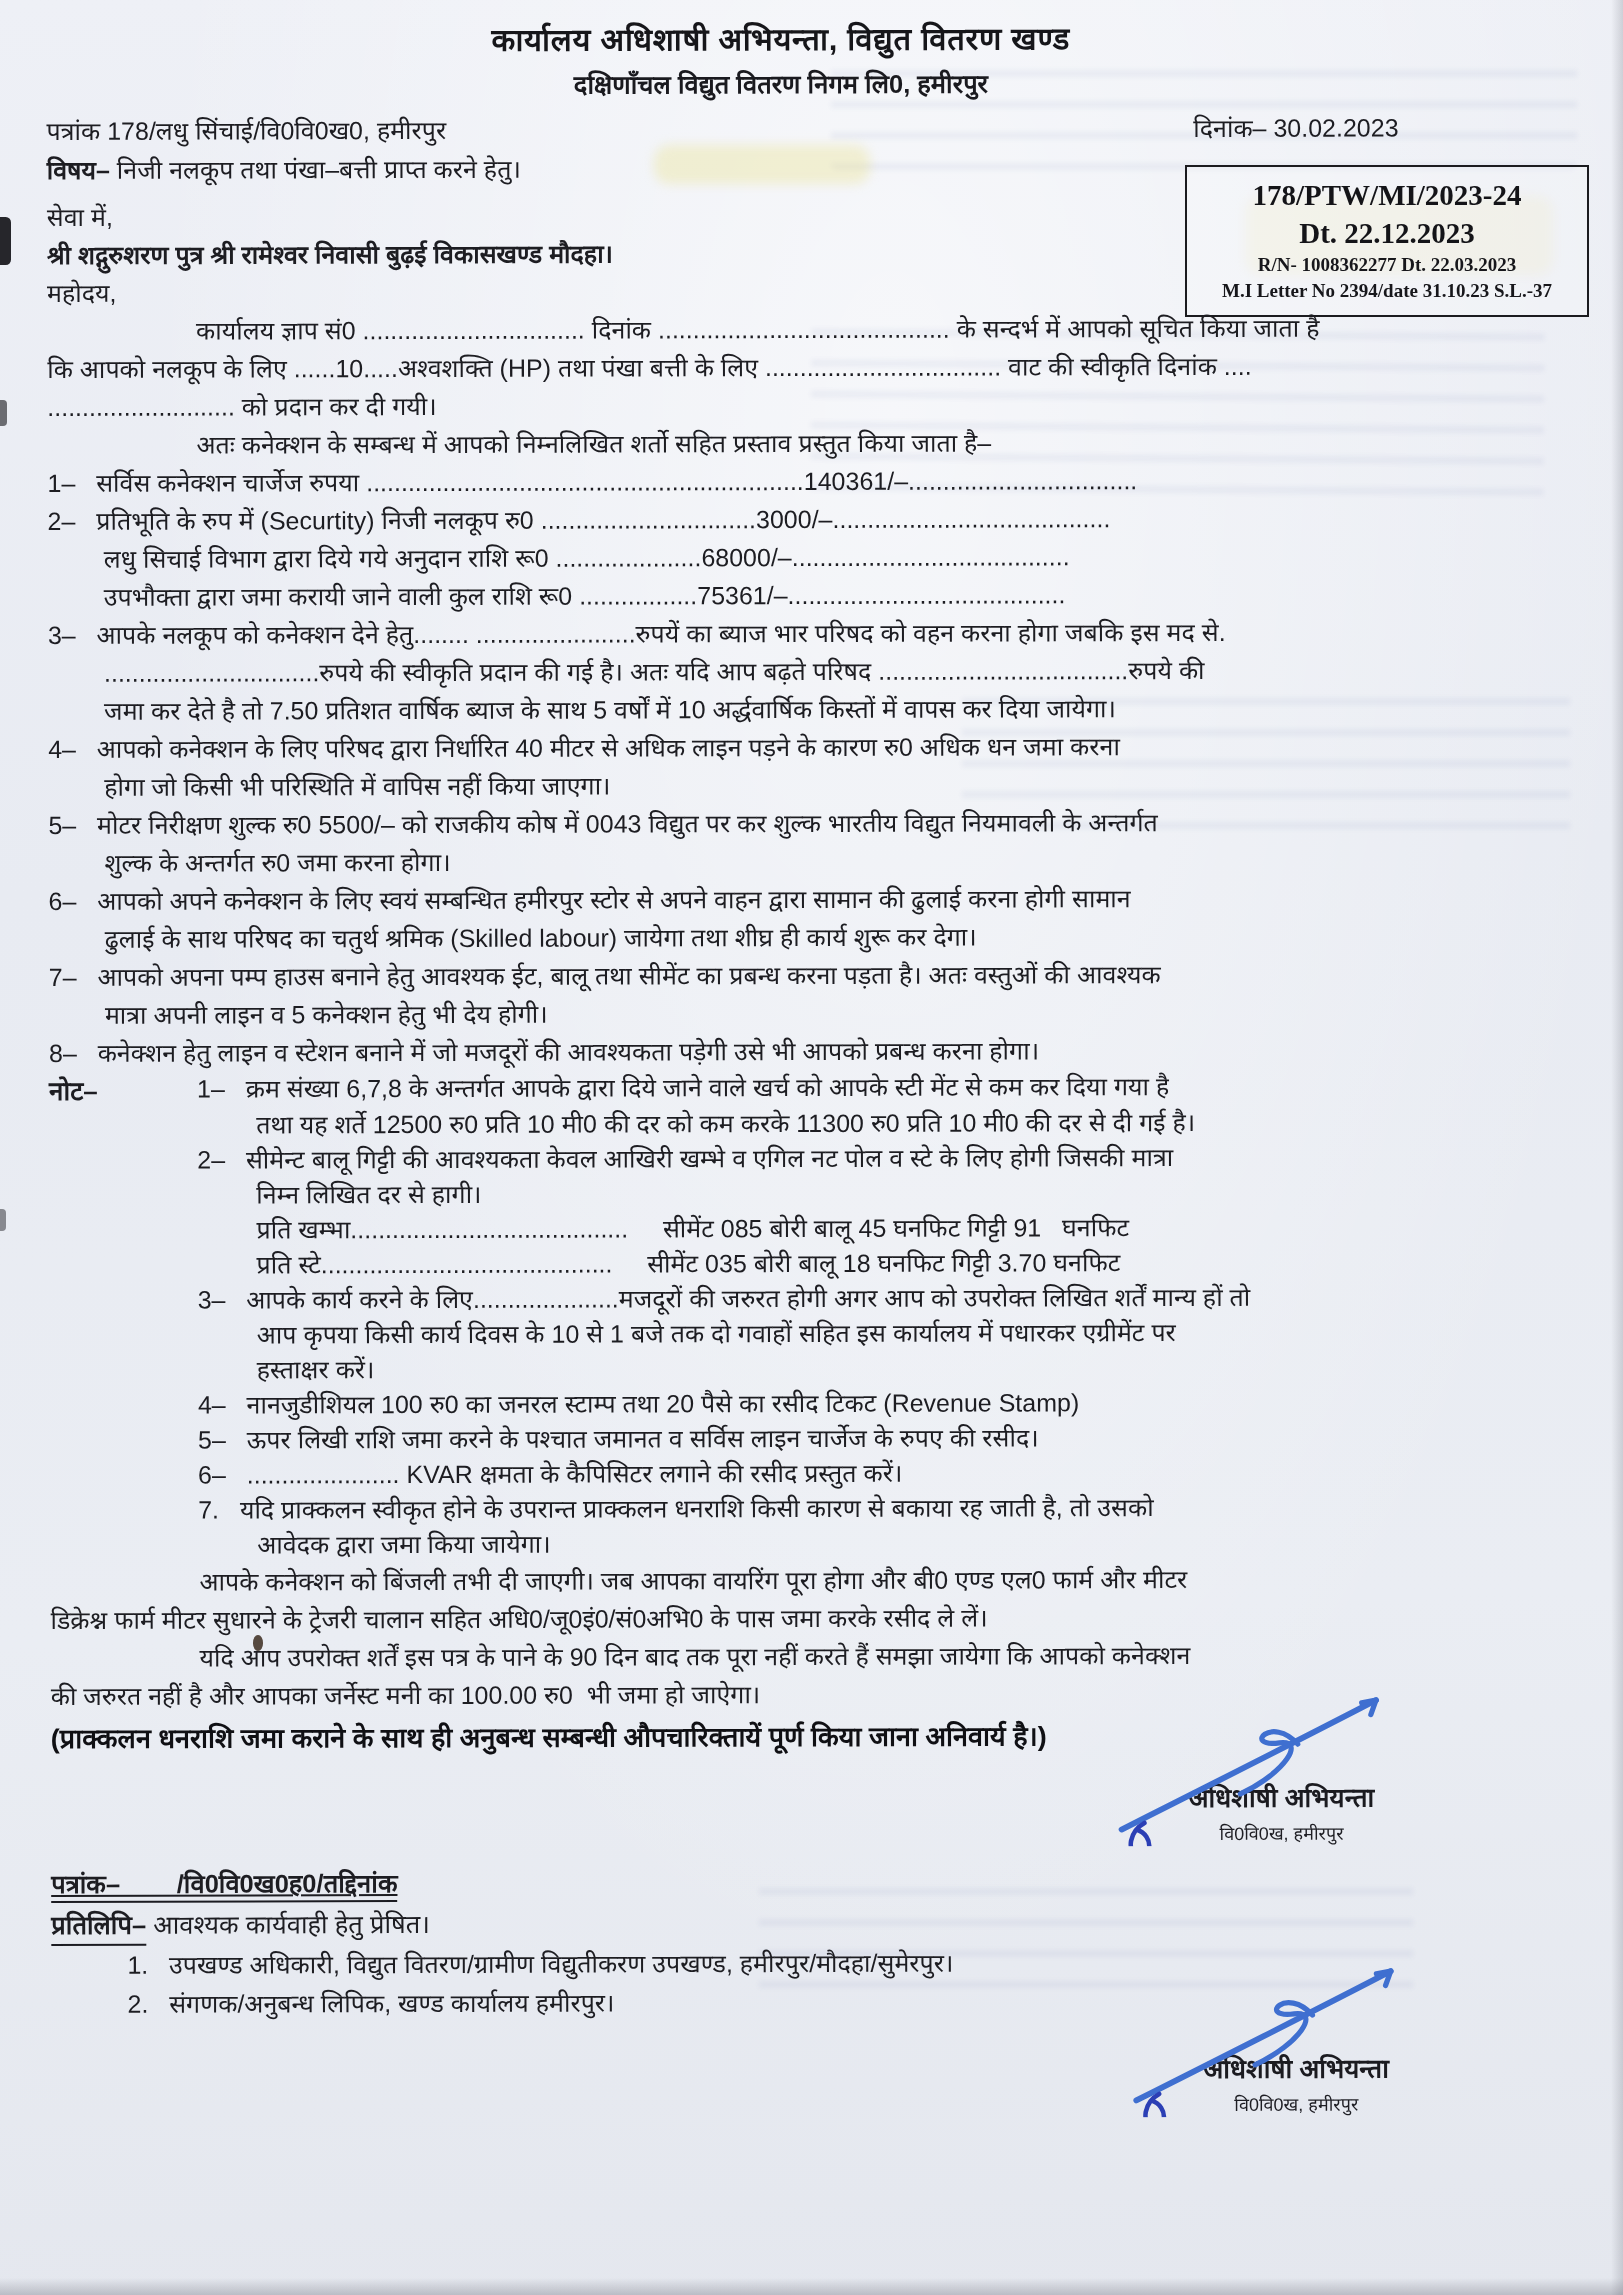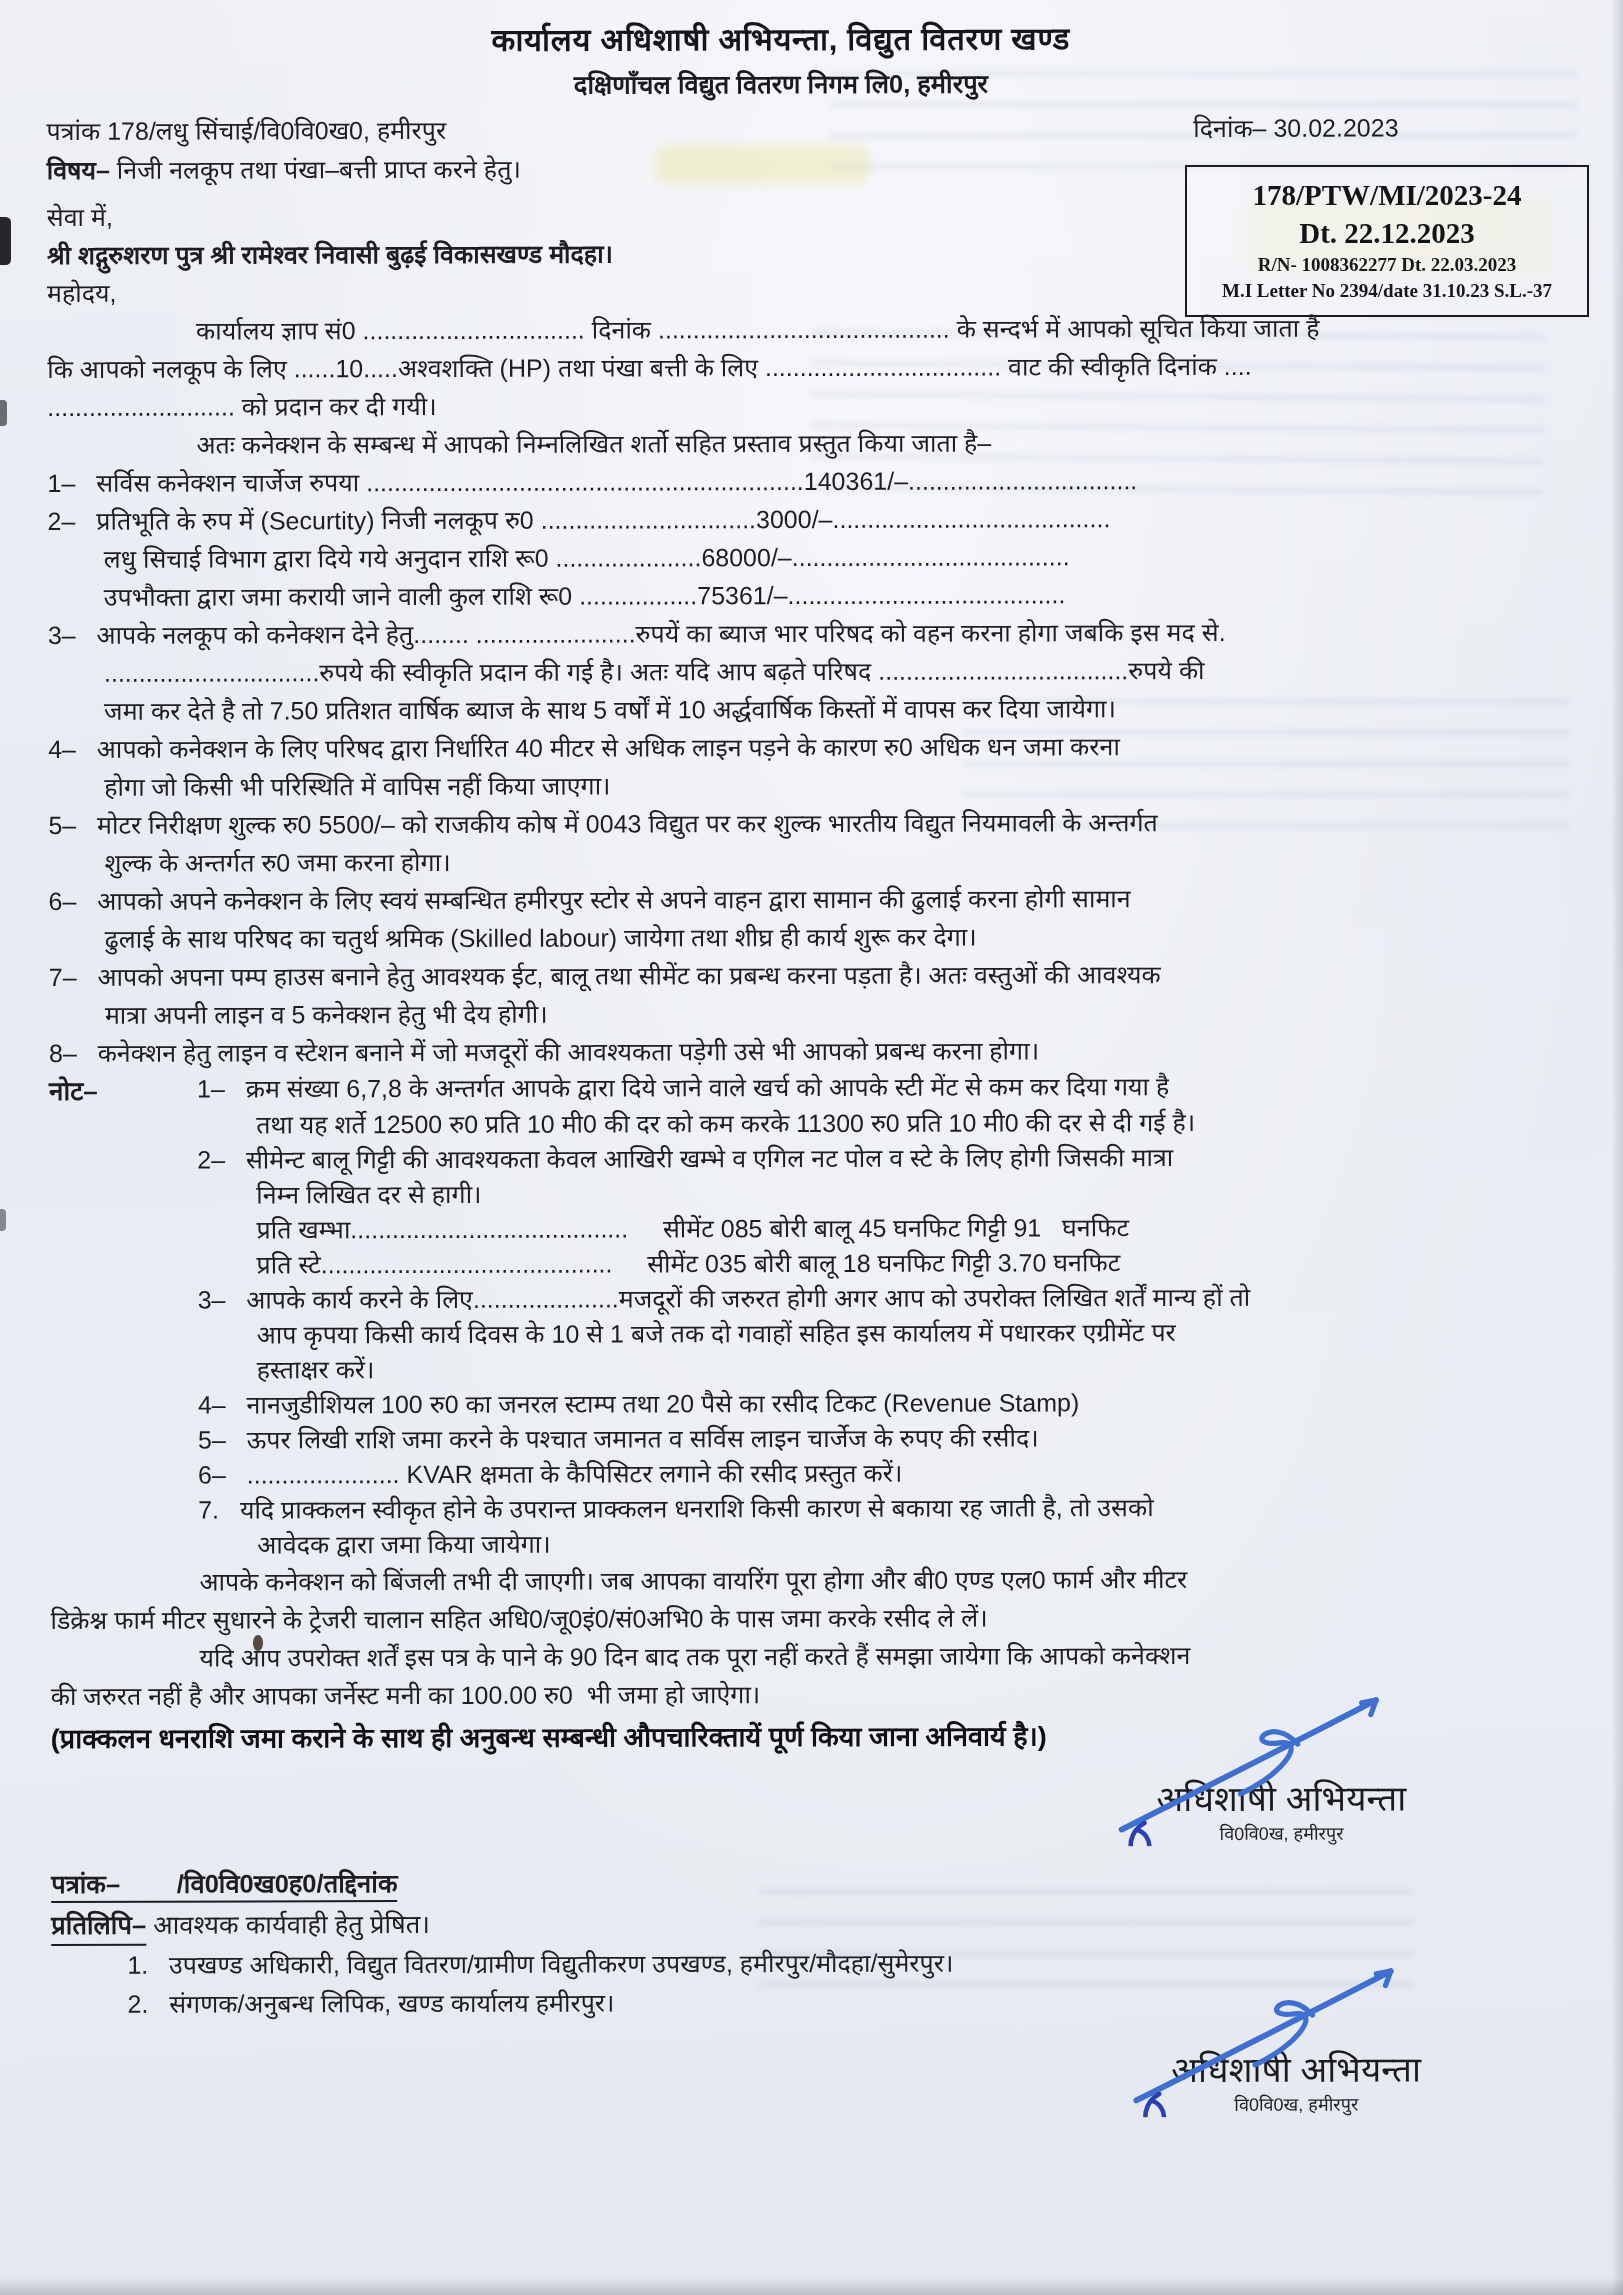--- a/index.html
+++ b/index.html
@@ -33,28 +33,28 @@
 
   .ref-box {
     position:absolute; top:165px; right:34px; width:387px;
     border:2.6px solid #1b1b1f; padding:9.2px 6.5px 10.5px 6.5px; text-align:center;
     font-family:"Liberation Serif","DejaVu Serif",serif; background:rgba(250,250,252,.25);margin-left:13px;
   }
   .ref-box .big { font-size:29px; font-weight:700; line-height:38px; color:#141418; }
   .ref-box .small { font-size:19px; font-weight:700; line-height:26px; color:#17171b; }
 
   .sig-block { position:relative; width:307px; margin:23.6px 164px 0 auto; text-align:center; }
-  .sig-block .sig-title { font-size:35px; font-weight:400; line-height:37px; color:#1b1b20; }
+  .sig-block .sig-title { font-size:26px; font-weight:700; line-height:37px; color:#1b1b20; }
   .sig-block .sig-office { font-size:18px; line-height:35px; color:#1e1e24; }
   .sig-scribble { position:absolute; left:-26px; top:-98px; pointer-events:none; }
   .sig2 { margin-top:30px; margin-right:150px; }
 
   .footer-block { margin-top:9.2px; }
   .footer-ref { font-size:25.5px; font-weight:700; line-height:41px; }
-  .footer-ref .u2 { border-bottom:2.6px solid #1c1c22; padding-bottom:2.6px; }
+  .footer-ref .u2 { border-bottom:2.6px solid #1c1c22; padding-bottom:2.6px;text-decoration:underline; }
   .copy-row { font-size:25.5px; line-height:41px; }
   .copy-label { font-weight:700; border-bottom:2.6px solid #1c1c22; padding-bottom:5px; }
   .copy-item { font-size:25px; line-height:39px; padding-left:76px; white-space:nowrap; overflow:hidden; }
 
   
   .edge-mark { position:absolute; background:#26262b; }
   .m1 { left:0; top:217px; width:10.5px; height:48px; border-radius:0 5.2px 5.2px 0; }
   .m2 { left:0; top:400px; width:6.5px; height:26px; opacity:.65; border-radius:0 3.9px 3.9px 0; }
   .m3 { left:0; top:1209px; width:5.9px; height:22px; opacity:.5; border-radius:0 3.9px 3.9px 0; }
   .ink-dot { position:absolute; left:253px; top:1635px; width:9.8px; height:15.7px; background:#3c2b1e; border-radius:50%; opacity:.85; }

